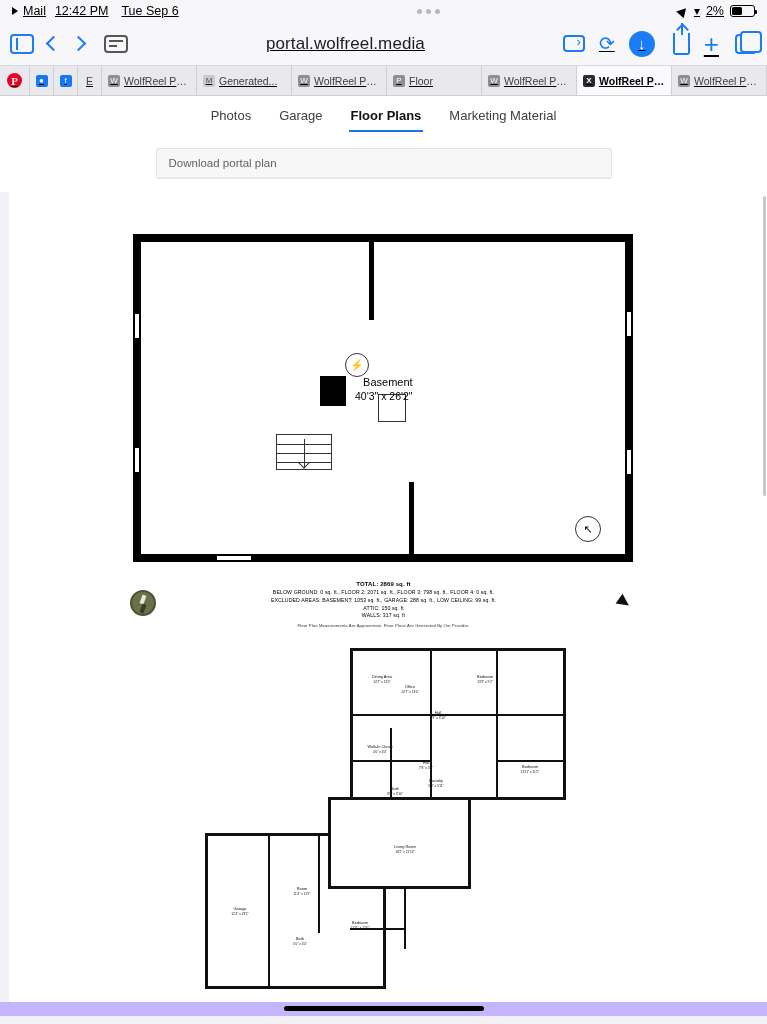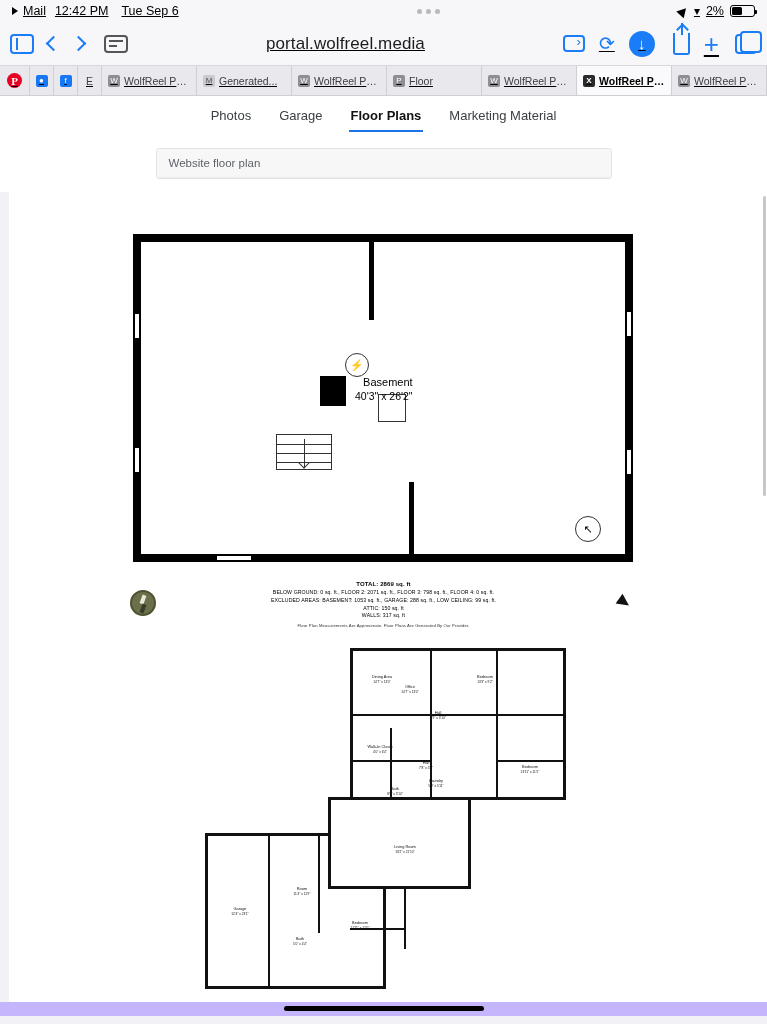--- a/index.html
+++ b/index.html
@@ -247,21 +247,21 @@
     <div class="page-inner">
 
       <div class="subnav">
         <div class="item">Photos</div>
         <div class="item">Garage</div>
         <div class="item active">Floor Plans</div>
         <div class="item">Marketing Material</div>
       </div>
 
       <div class="panel">
-        <div class="panel-head">Website floor plan</div>
+        <div class="panel-head">Download portal plan</div>
       </div>
 
       <div class="plan1">
 
         <div class="p1-wall" style="left:0;top:0;width:500px;height:8px"></div>
         <div class="p1-wall" style="left:0;top:320px;width:500px;height:8px"></div>
         <div class="p1-wall" style="left:0;top:0;width:8px;height:328px"></div>
         <div class="p1-wall" style="left:492px;top:0;width:8px;height:328px"></div>
 
         <div class="p1-wall" style="left:236px;top:8px;width:5px;height:78px"></div>

